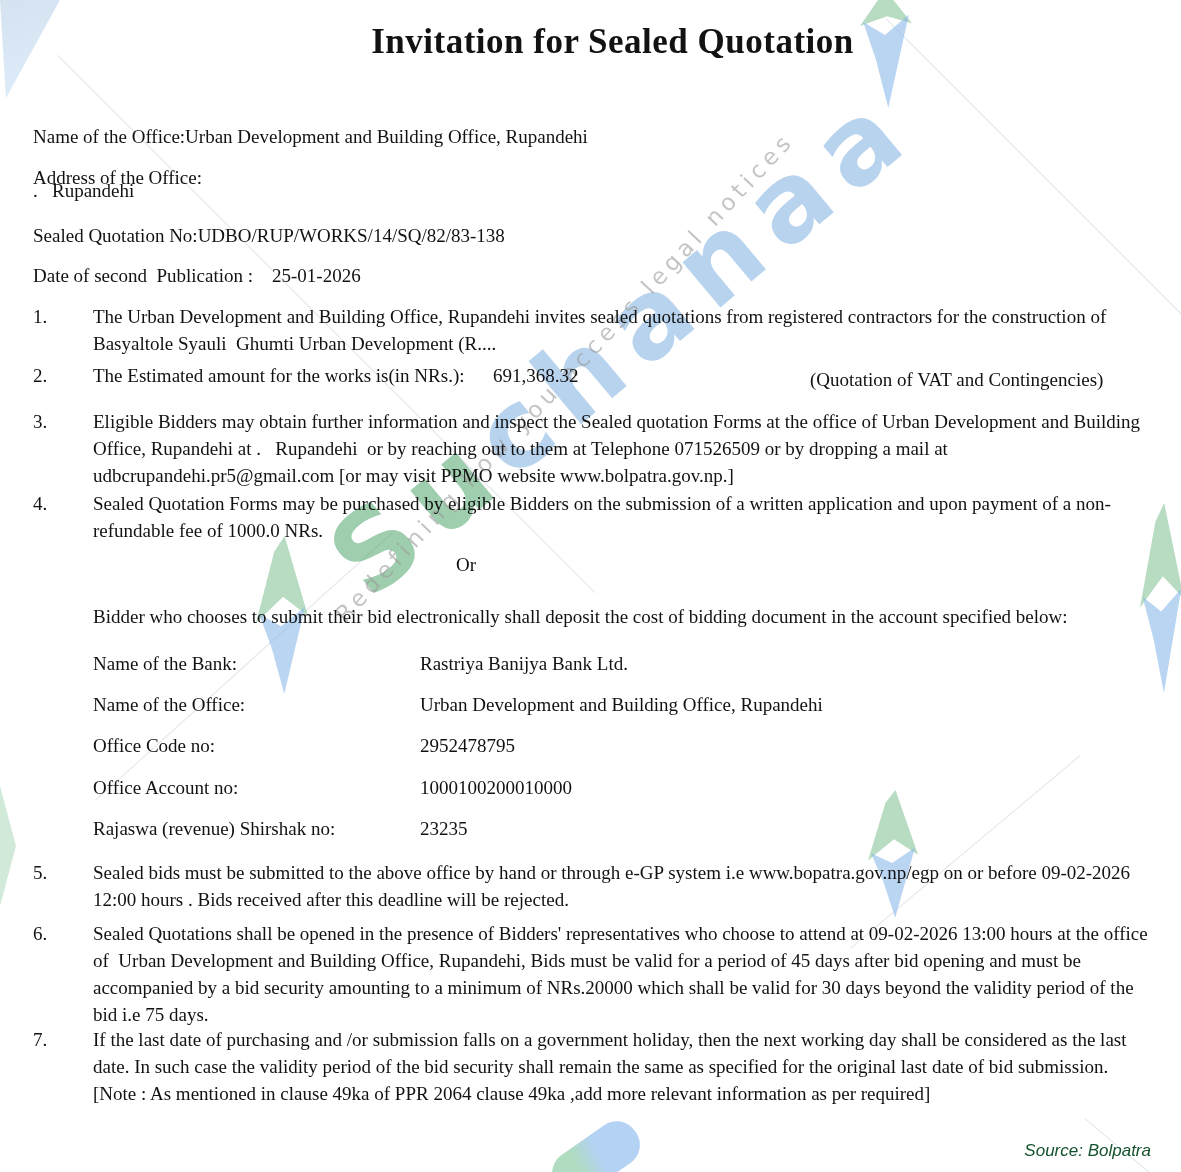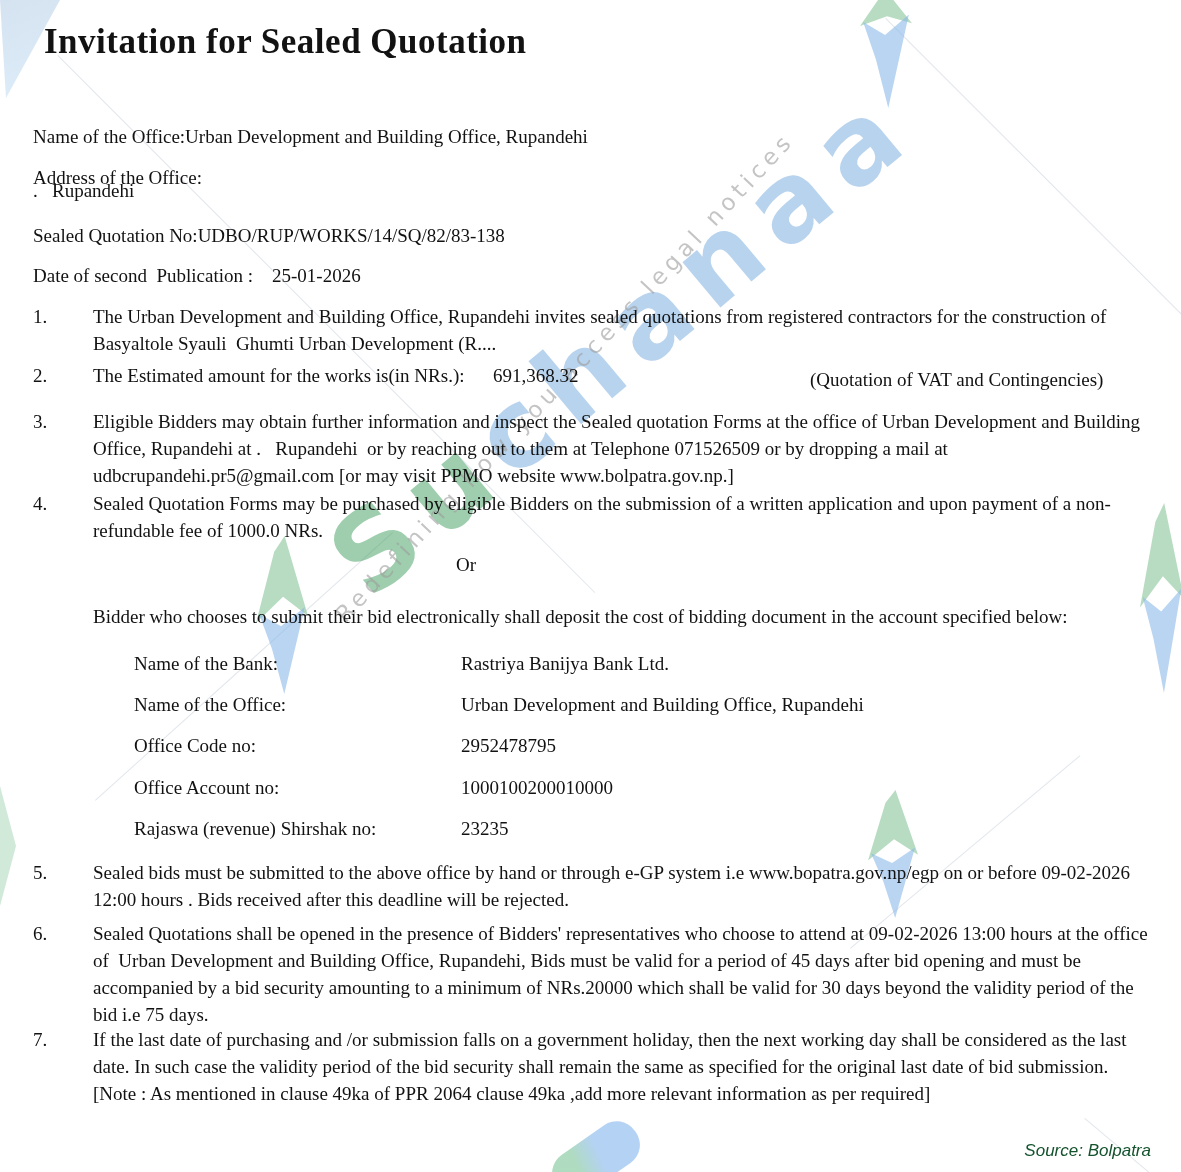--- a/index.html
+++ b/index.html
@@ -4,32 +4,32 @@
 <style>
   html,body{margin:0;padding:0;background:#9a9a9a;}
   .page{
     position:relative;width:1181px;height:1172px;background:#ffffff;
     overflow:hidden;font-family:"Liberation Serif",serif;color:#121212;
     margin:0 auto;
   }
   .abs{position:absolute;}
   .txt{font-size:19px;line-height:27px;white-space:pre-wrap;z-index:2;}
   .doc-title{
-    left:0;right:0;top:22px;font-size:35px;font-weight:bold;
+    left:0;right:0;top:22px;text-align:center;font-size:35px;font-weight:bold;
     letter-spacing:.5px;z-index:2;padding-left:44px;
   }
   .meta{left:33px;z-index:2;}
   .clause{left:33px;width:1120px;display:flex;z-index:2;}
   .cnum{width:60px;flex:0 0 60px;}
   .cbody{flex:1;}
   .aside{left:810px;top:366px;z-index:2;}
   .orline{left:456px;top:551px;z-index:2;}
   .intro{left:93px;width:1058px;z-index:2;}
   .bank-row{left:93px;width:1060px;display:flex;z-index:2;}
-  .blabel{width:327px;flex:0 0 327px;margin-left:41px;}
+  .blabel{width:327px;flex:0 0 327px;}
   .bvalue{flex:1;}
   .source{
     right:30px;top:1141px;font-family:"Liberation Sans",sans-serif;
     font-style:italic;font-size:17px;color:#14532d;z-index:2;
   }
 
   
   .wm{z-index:0;pointer-events:none;}
   .wm-word{
     left:270px;top:283px;width:700px;height:144px;

